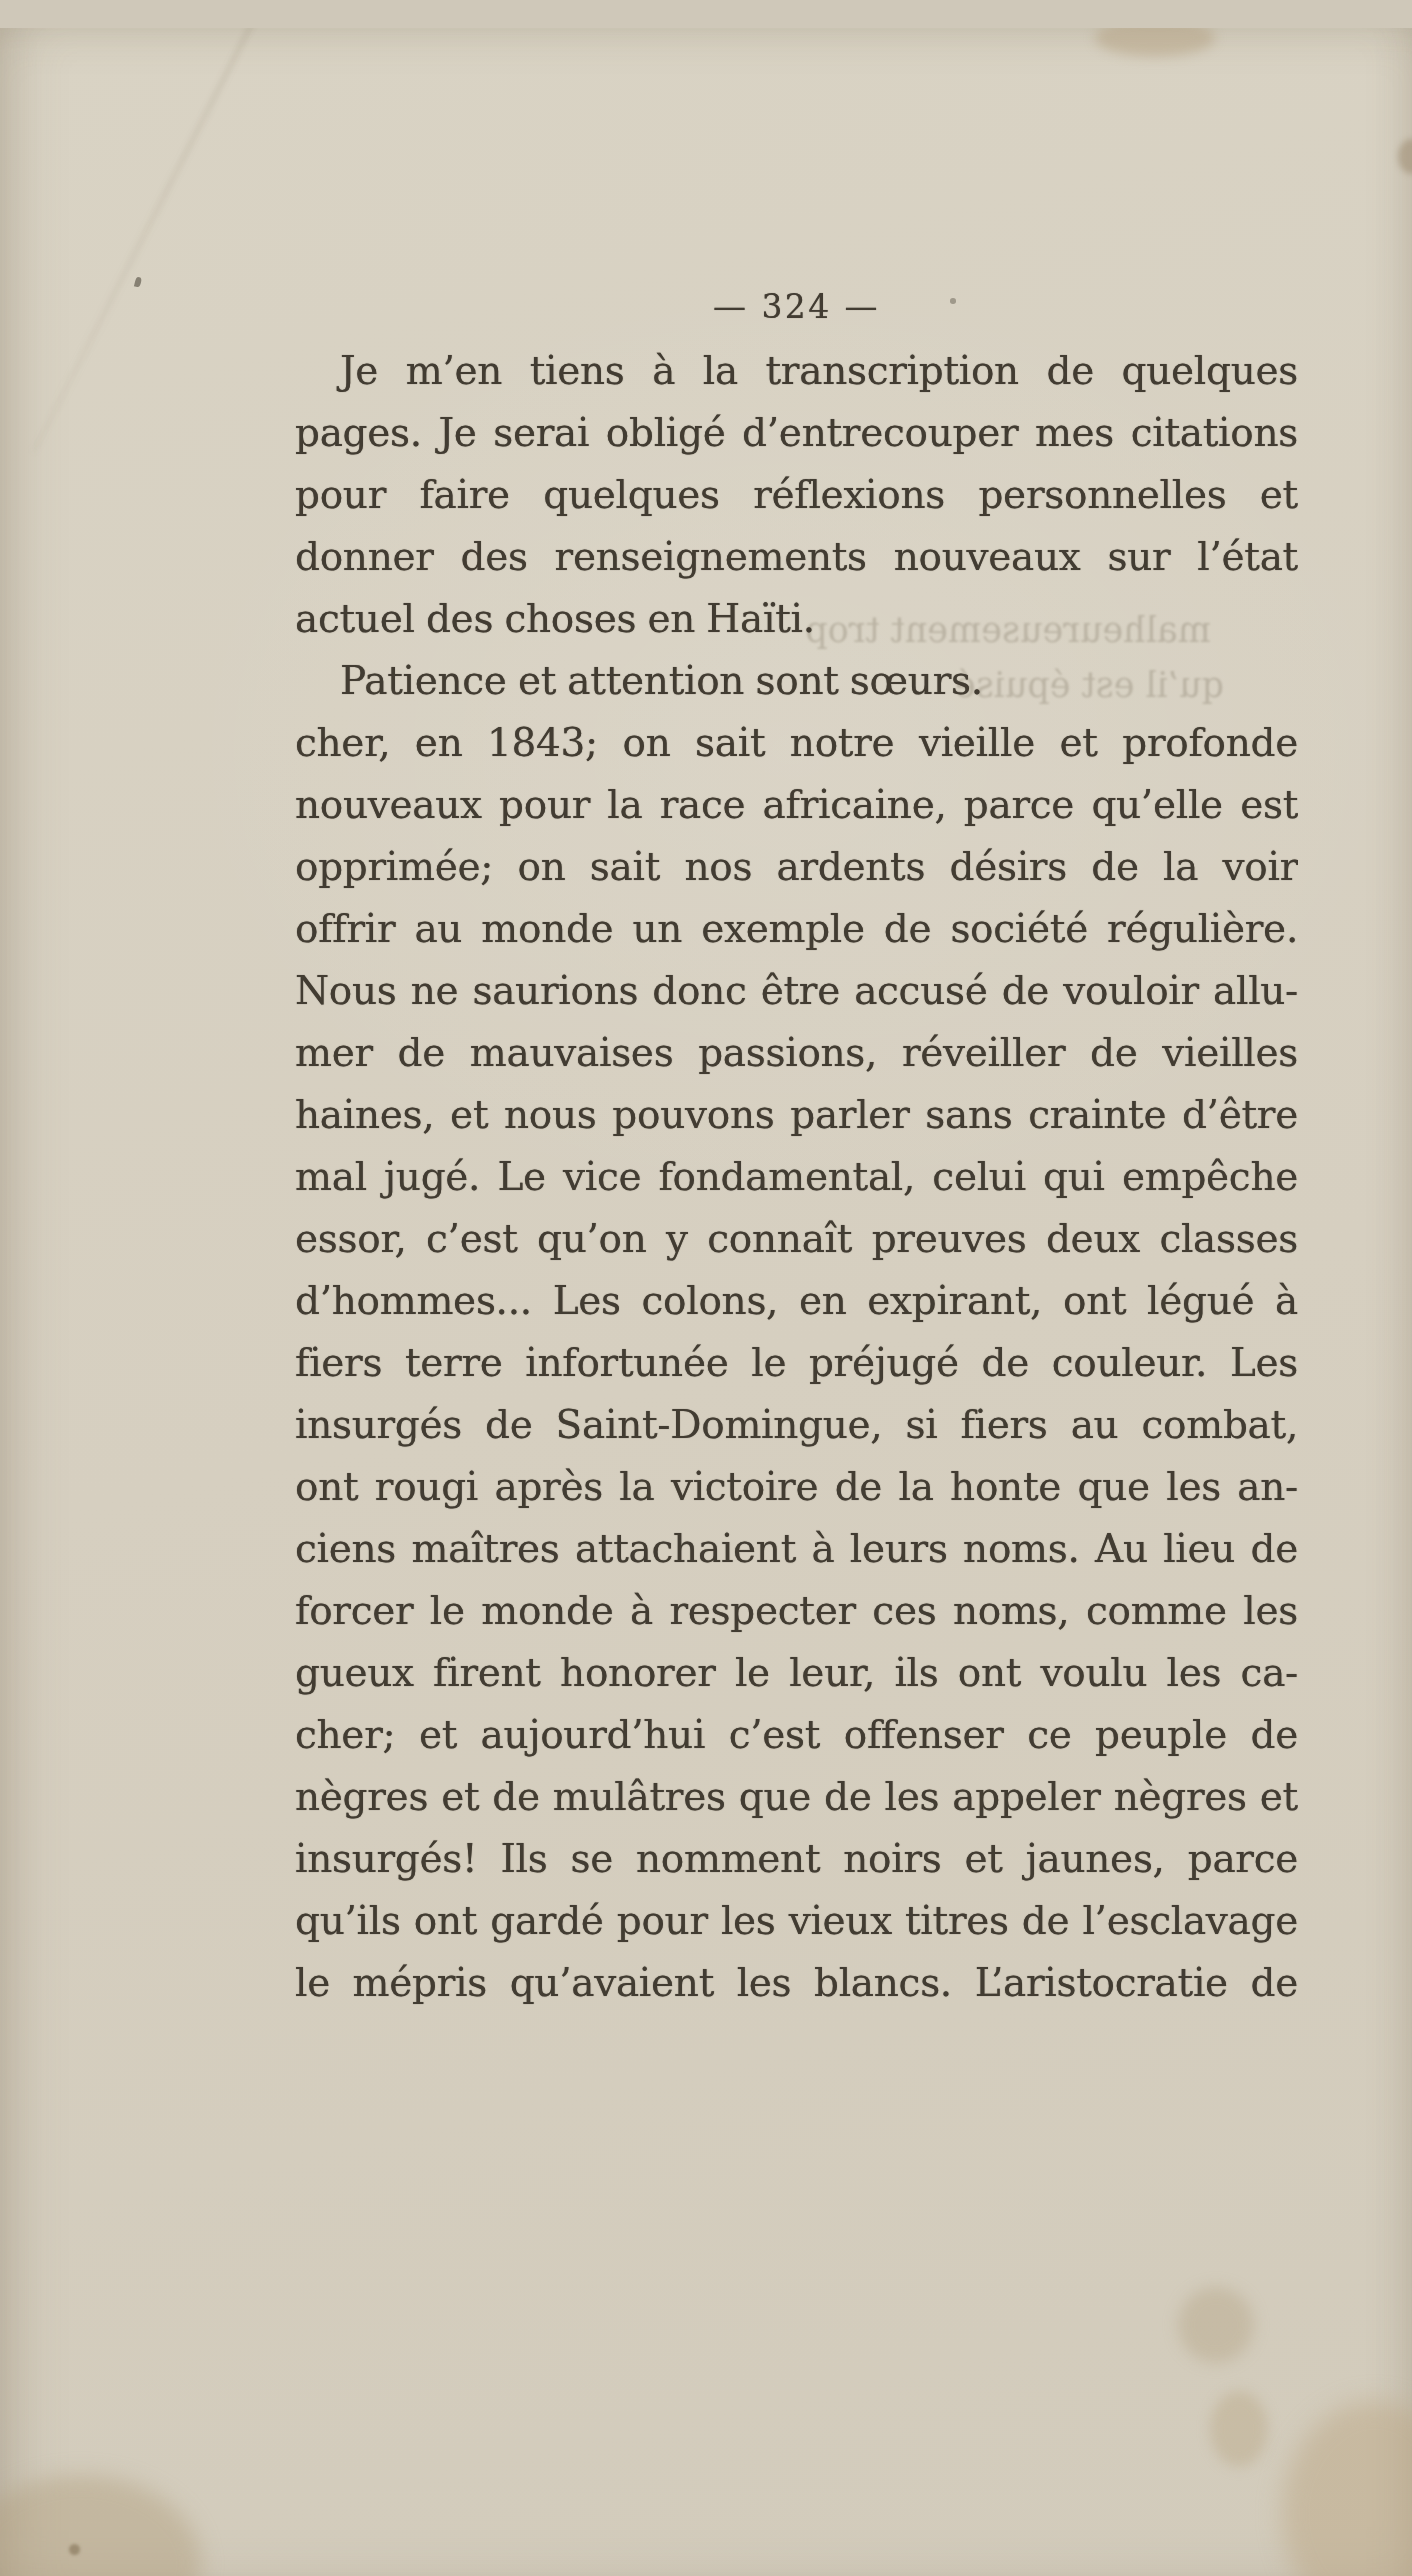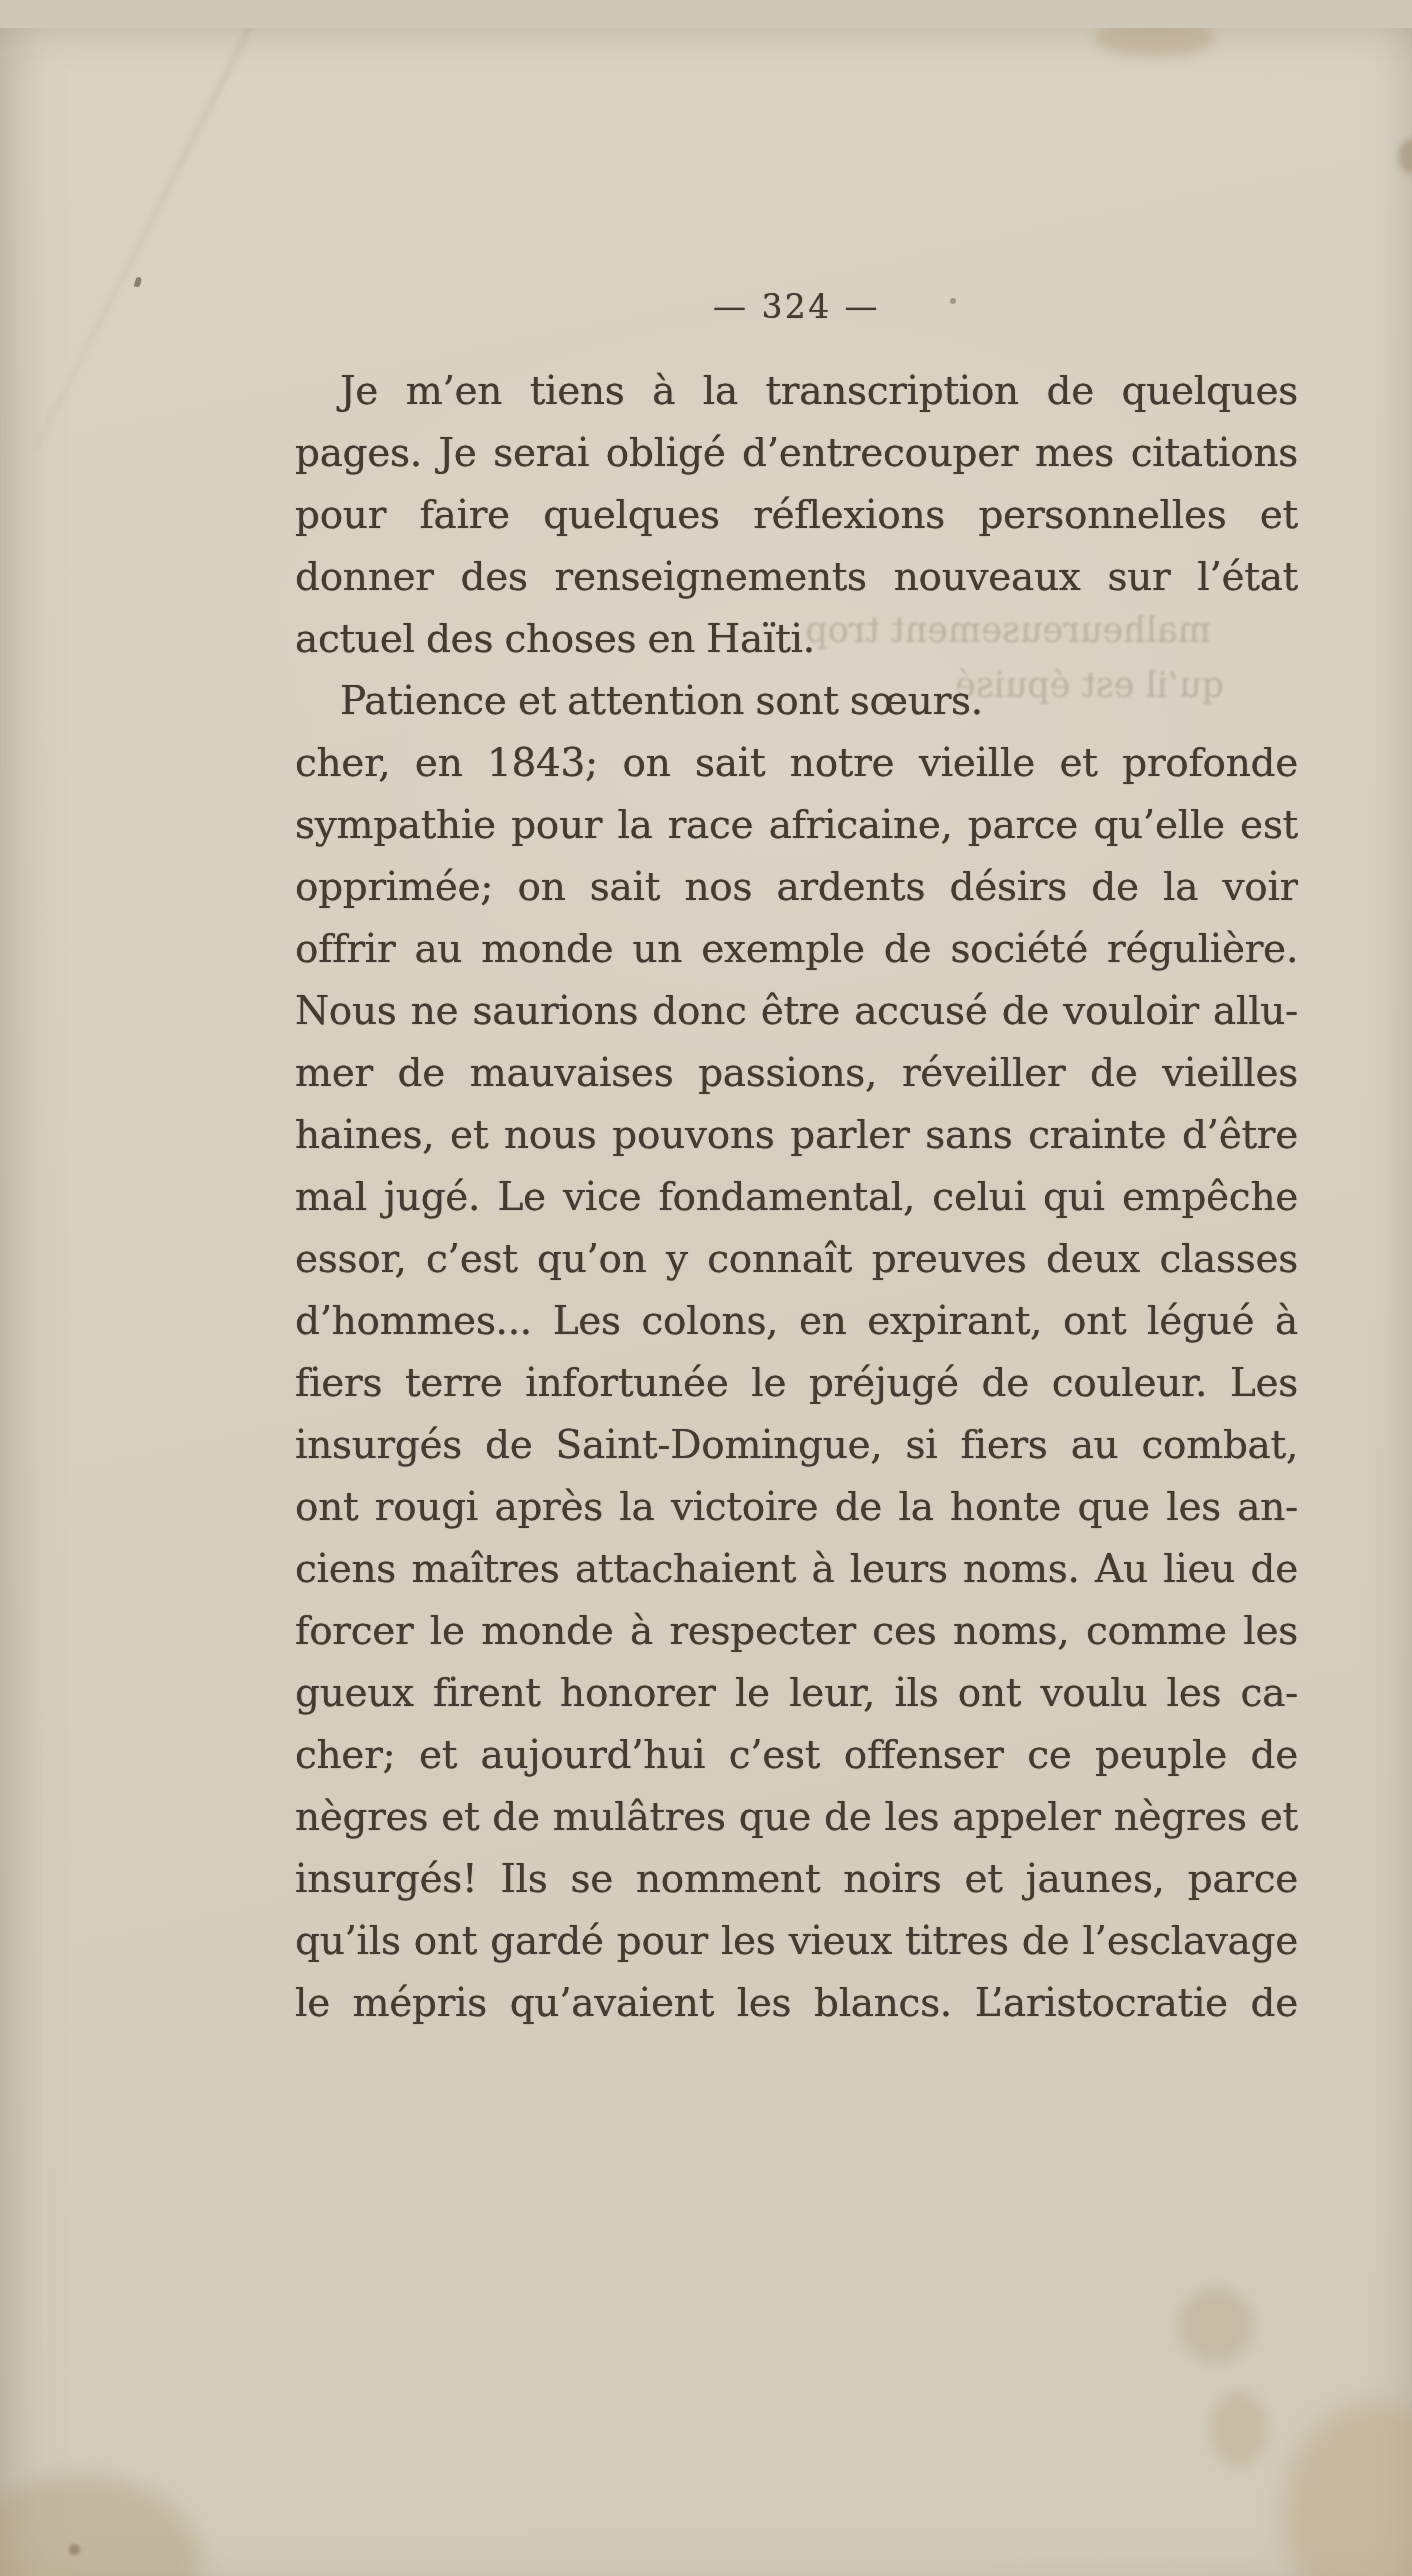--- a/index.html
+++ b/index.html
@@ -34,21 +34,21 @@
     text-align: center;
     font-size: 33px;
     letter-spacing: 2.4px;
     text-shadow: 0 0 0.8px rgba(66,60,50,0.75);
   }
 
   
   .textblock {
     position: absolute;
     left: 295px;
-    top: 332px;
+    top: 312px;
     width: 1003px;
     font-size: 39px;
     letter-spacing: -0.3px;
     word-spacing: -0.8px;
     filter: blur(0.2px);
     text-shadow: 0 0 0.9px rgba(62,56,46,0.8);
   }
   .line {
     height: 62px;
     line-height: 62px;
@@ -126,21 +126,21 @@
   <div class="ghost g2">qu’il est épuisé</div>
 
   <div class="textblock" id="textblock">
       <div class="line indent"><span>Je m’en tiens à la transcription de quelques</span></div>
       <div class="line"><span>pages. Je serai obligé d’entrecouper mes citations</span></div>
       <div class="line"><span>pour faire quelques réflexions personnelles et</span></div>
       <div class="line"><span>donner des renseignements nouveaux sur l’état</span></div>
       <div class="line ragged"><span>actuel des choses en Haïti.</span></div>
       <div class="line indent ragged"><span>Patience et attention sont sœurs.</span></div>
       <div class="line"><span>cher, en 1843; on sait notre vieille et profonde</span></div>
-      <div class="line"><span>sympathie pour la race africaine, parce qu’elle est</span></div>
+      <div class="line"><span>nouveaux pour la race africaine, parce qu’elle est</span></div>
       <div class="line"><span>opprimée; on sait nos ardents désirs de la voir</span></div>
       <div class="line"><span>offrir au monde un exemple de société régulière.</span></div>
       <div class="line"><span>Nous ne saurions donc être accusé de vouloir allu-</span></div>
       <div class="line"><span>mer de mauvaises passions, réveiller de vieilles</span></div>
       <div class="line"><span>haines, et nous pouvons parler sans crainte d’être</span></div>
       <div class="line"><span>mal jugé. Le vice fondamental, celui qui empêche</span></div>
       <div class="line"><span>essor, c’est qu’on y connaît preuves deux classes</span></div>
       <div class="line"><span>d’hommes... Les colons, en expirant, ont légué à</span></div>
       <div class="line"><span>fiers terre infortunée le préjugé de couleur. Les</span></div>
       <div class="line"><span>insurgés de Saint-Domingue, si fiers au combat,</span></div>

